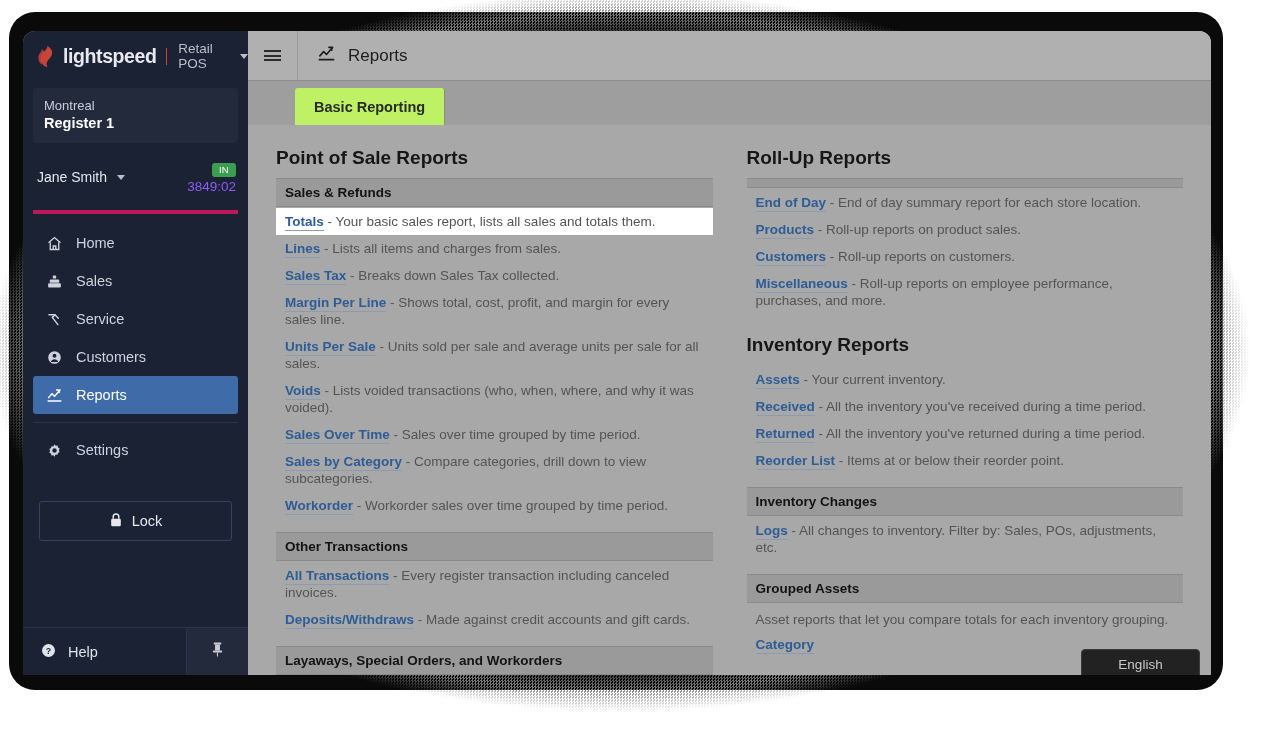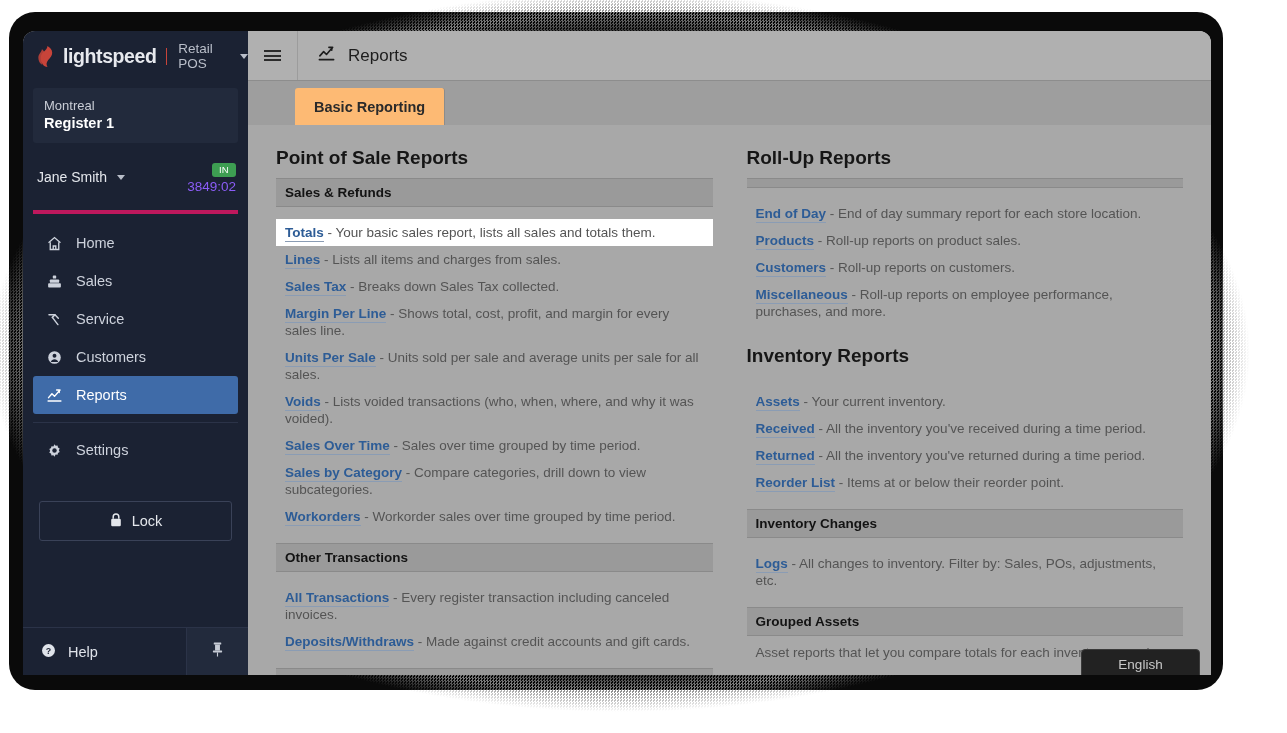--- a/index.html
+++ b/index.html
@@ -128,21 +128,21 @@
   }
   .hamb span { display: block; width: 17px; height: 2px; background: #2b2b2b; margin: 2.4px 0; }
   .top-title { display: flex; align-items: center; gap: 12px; padding-left: 19px; }
   .top-title-text { font-size: 17px; color: #1d1d1d; }
 
   .tabbar {
     height: 44px; background: #9e9e9e; display: flex; align-items: flex-end;
     padding-left: 47px; flex: 0 0 44px;
   }
   .tab {
-    background: #fdba74; color: #2a2a2a; font-size: 14.5px; font-weight: 700;
+    background: #bef264; color: #2a2a2a; font-size: 14.5px; font-weight: 700;
     padding: 11px 19px 10px 19px; border-radius: 3px 3px 0 0; cursor: pointer;
     border-right: 1px solid #8c8c8c;
   }
 
   .content {
     flex: 1; background: #a8a8a8; padding: 22px 28px 0 28px;
     display: flex; gap: 34px; overflow: hidden; position: relative;
   }
   .col { flex: 1; min-width: 0; }
 
@@ -150,21 +150,21 @@
     font-size: 19px; font-weight: 700; color: #161616; margin-bottom: 9px;
   }
   .sec-head {
     background: #9a9a9a; border-top: 1px solid #8a8a8a; border-bottom: 1px solid #8a8a8a;
     font-size: 13.5px; font-weight: 700; color: #131313;
     padding: 6px 9px 6px 9px; margin-top: 13px;
   }
   .sec-head.first { margin-top: 0; }
   .sec-head.empty { padding: 4px 9px; }
 
-  .rows { padding-top: 12px; }
+  .rows { padding-top: 1px; }
   .row {
     font-size: 13.5px; line-height: 17px; color: #545454;
     padding: 5px 9px 5px 9px;
   }
   .row.hl { background: #ffffff; }
   .row a {
     color: #2d5c96; font-weight: 700; text-decoration: none;
     border-bottom: 1px solid #8a9cb4; padding-bottom: 1px;
   }
   .plain-note {
@@ -389,21 +389,21 @@
             </div>
             <div class="row">
               <a>Sales Over Time</a>
               <span>- Sales over time grouped by time period.</span>
             </div>
             <div class="row">
               <a>Sales by Category</a>
               <span>- Compare categories, drill down to view subcategories.</span>
             </div>
             <div class="row">
-              <a>Workorders</a>
+              <a>Workorder</a>
               <span>- Workorder sales over time grouped by time period.</span>
             </div>
           </div>
 
           <div class="sec-head">Other Transactions</div>
           <div class="rows">
             <div class="row">
               <a>All Transactions</a>
               <span>- Every register transaction including canceled invoices.</span>
             </div>

